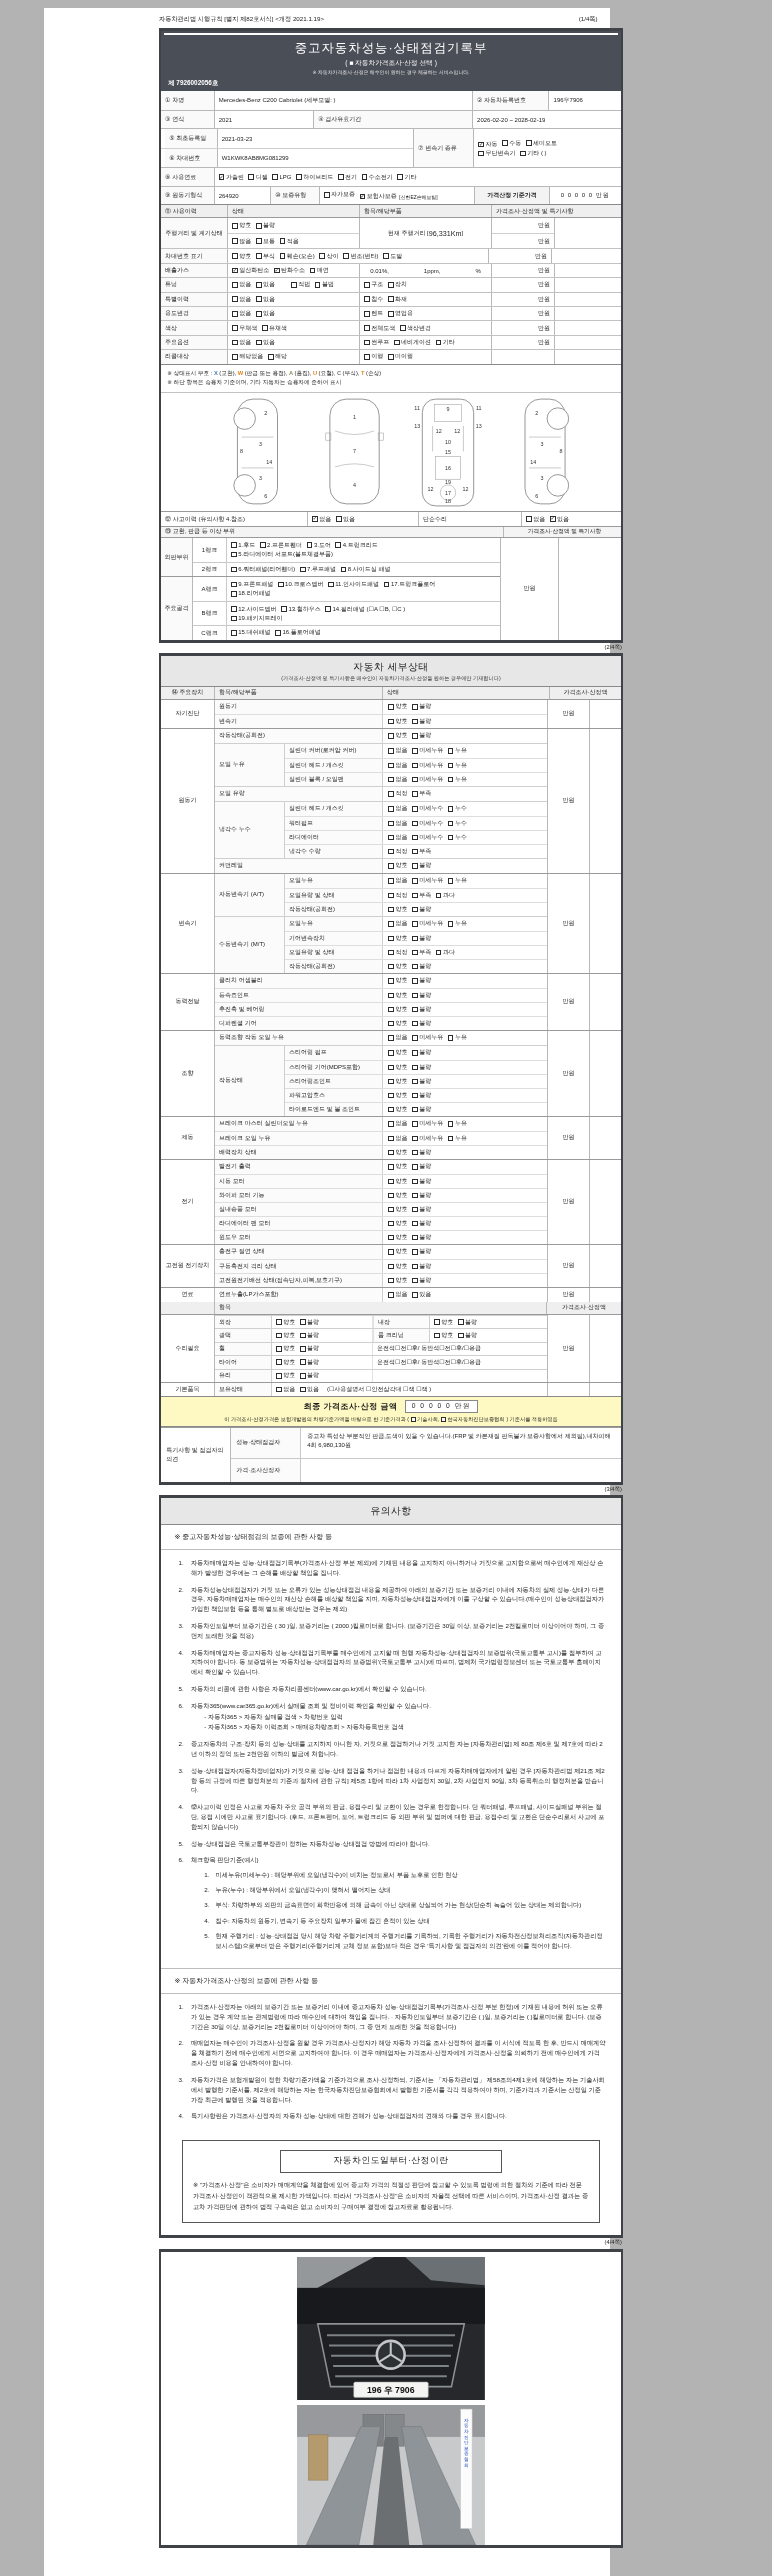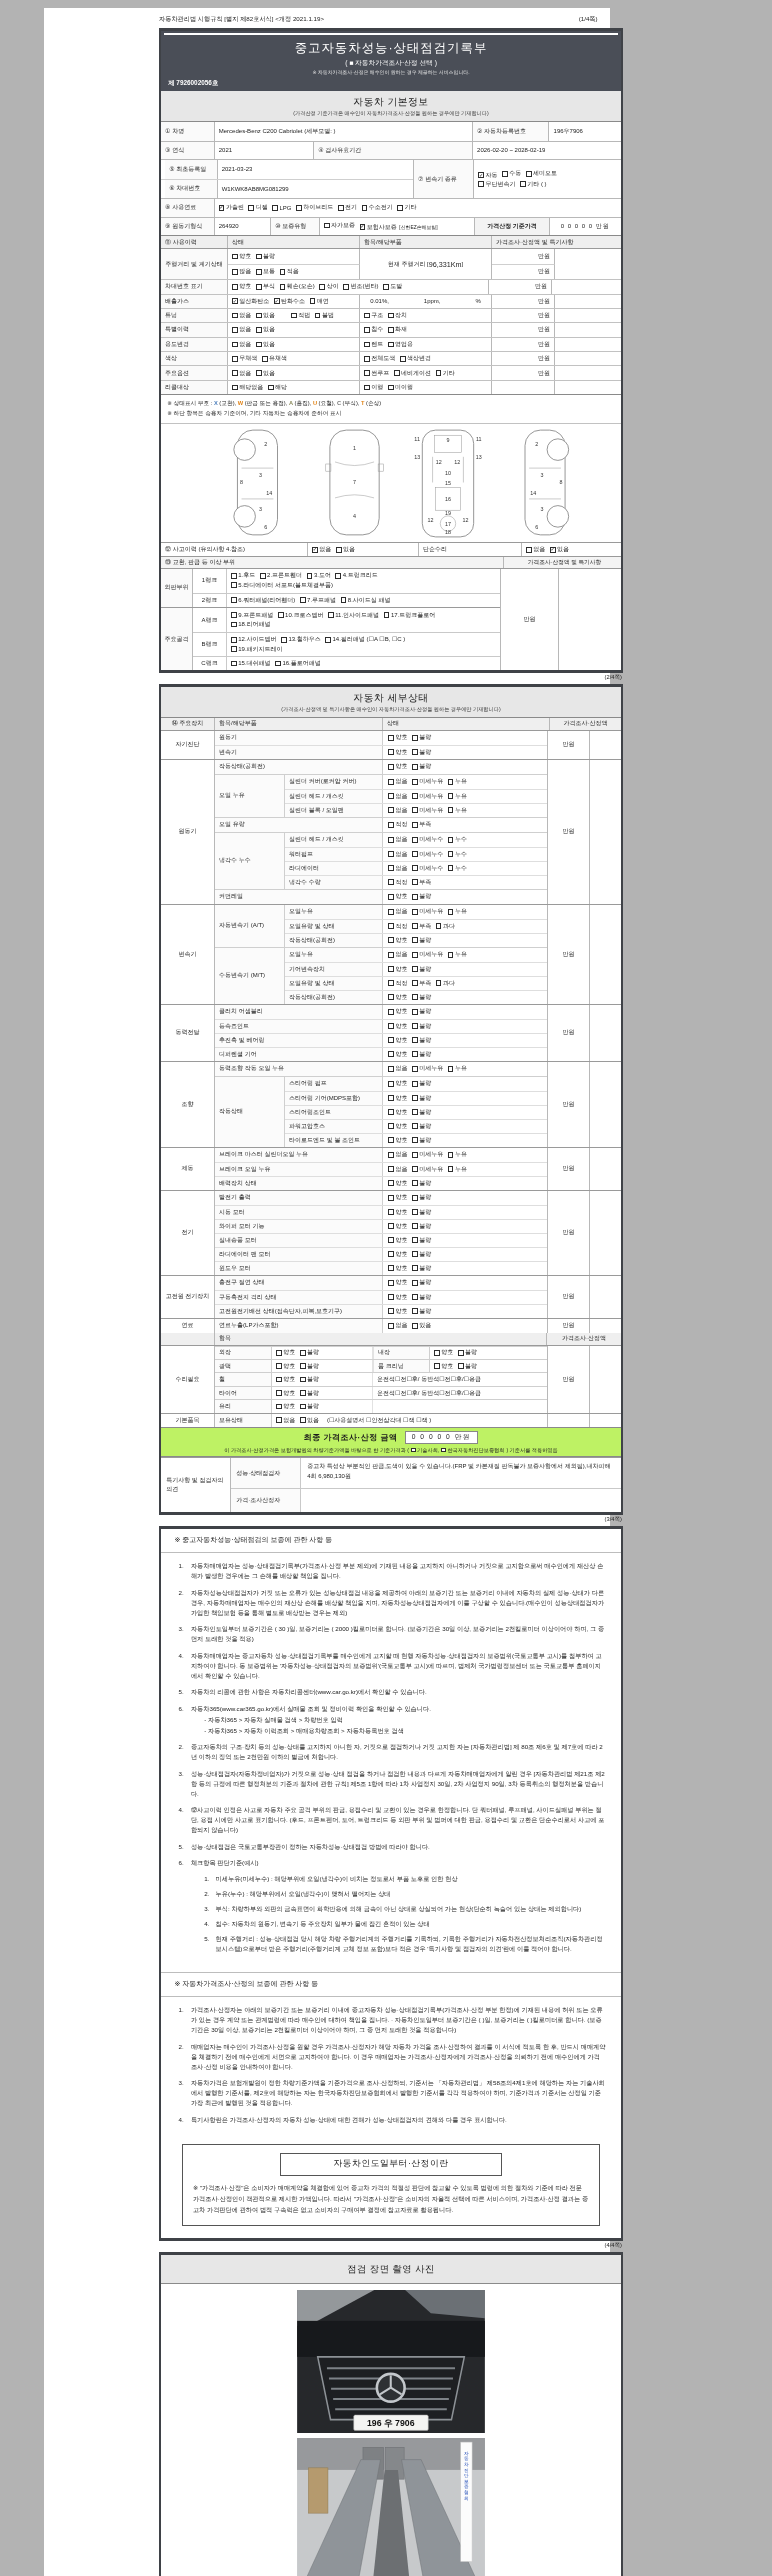--- a/index.html
+++ b/index.html
@@ -82,21 +82,21 @@
   .dfull{width:168px;flex:none;border-right:0.5px solid #cfcfcf;display:flex;align-items:center;padding:0 4.1px;font-size:6px;background:#fbfbfb}
   .dstate{flex:1;display:flex;align-items:center;padding:0 5.2px}
   .dprice{width:43px;flex:none;border-left:0.5px solid #b8b8b8;border-right:0.5px solid #b8b8b8;display:flex;align-items:center;justify-content:center;font-size:6px}
   .dblank{width:31px;flex:none}
   
   .erow{display:flex;border-top:0.5px solid #cfcfcf;height:13.4px}
   .el{width:57px;flex:none;border-right:0.5px solid #cfcfcf;display:flex;align-items:center;padding:0 4.1px;font-size:6px;background:#fbfbfb}
   .es{width:101px;flex:none;border-right:0.5px solid #e2e2e2;display:flex;align-items:center;padding:0 4.1px}
   .ee{flex:1;display:flex;align-items:center;padding:0 4.1px;font-size:6px}
   
-  .final{background:#bef264;border-top:0.5px solid #8a8a8a;border-bottom:0.5px solid #8a8a8a;text-align:right;padding:3.1px 0 2.6px}
+  .final{background:#fef9c3;border-top:0.5px solid #8a8a8a;border-bottom:0.5px solid #8a8a8a;text-align:right;padding:3.1px 0 2.6px}
   .final .row1{display:flex;align-items:center;justify-content:center;gap:7.2px}
   .final .lab{font-size:8px;font-weight:bold;letter-spacing:0.5px}
   .final .amt{background:#fff;border:0.5px solid #888;padding:1px 6.2px;font-size:6.7px;letter-spacing:1.5px}
   .final .note{font-size:5.2px;margin-top:2.6px;display:flex;justify-content:center;align-items:center;gap:1px}
   .final .note .chk{margin:0 1px;font-size:5.2px}
   .final .note .bx{width:4.6px;height:4.6px}
   
   .rmk{display:flex;border-top:0.5px solid #9a9a9a}
   .rmklbl{width:70px;flex:none;border-right:0.5px solid #b8b8b8;display:flex;align-items:center;padding:3.1px 5.2px;font-size:6px}
   .rmkcol{flex:1;display:flex;flex-direction:column}
@@ -133,24 +133,20 @@
 
   <div class="page">
     <div class="banner">
       <div class="stripe"></div>
       <div class="t">중고자동차성능·상태점검기록부</div>
       <div class="s">( ■ 자동차가격조사·산정 선택 )</div>
       <div class="n">※ 자동차가격조사·산정은 매수인이 원하는 경우 제공하는 서비스입니다.</div>
       <div class="docno">제 7926002056호</div>
     </div>
 
-    <div class="shdr">
-      <div class="t">자동차 기본정보</div>
-      <div class="s">(가격산정 기준가격은 매수인이 자동차가격조사·산정을 원하는 경우에만 기재합니다)</div>
-    </div>
 
     <div>
       <div class="frow first h36">
         <div class="c lblc" style="width:54px">① 차명</div>
         <div class="c" style="width:260px">Mercedes-Benz C200 Cabriolet (세부모델: )</div>
         <div class="c lblc" style="width:77px">② 자동차등록번호</div>
         <div class="c last" style="width:72px">196우7906</div>
       </div>
       <div class="frow h36">
         <div class="c lblc" style="width:54px">③ 연식</div>
@@ -1600,20 +1596,23 @@
     <div class="rmkrow">
       <div class="rmkwho">가격·조사산정자</div>
       <div class="rmktxt" style="min-height:23px"></div>
     </div>
         </div>
     </div>
   </div>
   <div class="marker">(3/4쪽)</div>
 
   <div class="page">
+    <div class="shdr" style="padding:7.2px 0 6.2px">
+      <div class="t">유의사항</div>
+    </div>
     <div class="ntc">
       <div class="boxtitle">※ 중고자동차성능·상태점검의 보증에 관한 사항 등</div>
       <div class="items" id="notice-items">
           <div class="nitem">
       <span class="num">1.</span>
       <span class="txt">자동차매매업자는 성능·상태점검기록부(가격조사·산정 부분 제외)에 기재된 내용을 고지하지 아니하거나 거짓으로 고지함으로써 매수인에게 재산상 손해가 발생한 경우에는 그 손해를 배상할 책임을 집니다.</span>
           </div>
           <div class="nitem">
       <span class="num">2.</span>
       <span class="txt">자동차성능상태점검자가 거짓 또는 오류가 있는 성능상태점검 내용을 제공하여 아래의 보증기간 또는 보증거리 이내에 자동차의 실제 성능·상태가 다른 경우, 자동차매매업자는 매수인의 재산상 손해를 배상할 책임을 지며, 자동차성능상태점검자에게 이를 구상할 수 있습니다.(매수인이 성능상태점검자가 가입한 책임보험 등을 통해 별도로 배상받는 경우는 제외)</span>
@@ -1691,23 +1690,20 @@
         </div>
       <div class="appraisal">
         <div class="abox">자동차인도일부터·산정이란</div>
         <div class="atxt">※ "가격조사·산정"은 소비자가 매매계약을 체결함에 있어 중고차 가격의 적절성 판단에 참고할 수 있도록 법령에 의한 절차와 기준에 따라 전문 가격조사·산정인이 객관적으로 제시한 가액입니다. 따라서 "가격조사·산정"은 소비자의 자율적 선택에 따른 서비스이며, 가격조사·산정 결과는 중고차 가격판단에 관하여 법적 구속력은 없고 소비자의 구매여부 결정에 참고자료로 활용됩니다.</div>
       </div>
     </div>
   </div>
   <div class="marker">(4/4쪽)</div>
 
   <div class="page">
-    <div class="shdr" style="padding:8.2px 0 7.2px">
-      <div class="t" style="font-size:9.3px">점검 장면 촬영 사진</div>
-    </div>
 
     <svg class="photo" width="188" height="143" viewBox="0 0 365 278">
       <rect width="365" height="278" fill="#26282b"></rect>
       <polygon points="0,0 150,0 40,60 0,70" fill="#b9bdc1" opacity="0.75"></polygon>
       <polygon points="210,0 365,0 365,55 260,45" fill="#9aa0a6" opacity="0.6"></polygon>
       <rect x="0" y="60" width="365" height="70" fill="#17191c"></rect>
       <path d="M40 130 L325 130 L300 252 L65 252 Z" fill="#1d1f22" stroke="#8c9196" stroke-width="3"></path>
       <g stroke="#7d8287" stroke-width="4">
         <line x1="58" y1="152" x2="307" y2="152"></line>
           <line x1="62" y1="172" x2="303" y2="172"></line>

